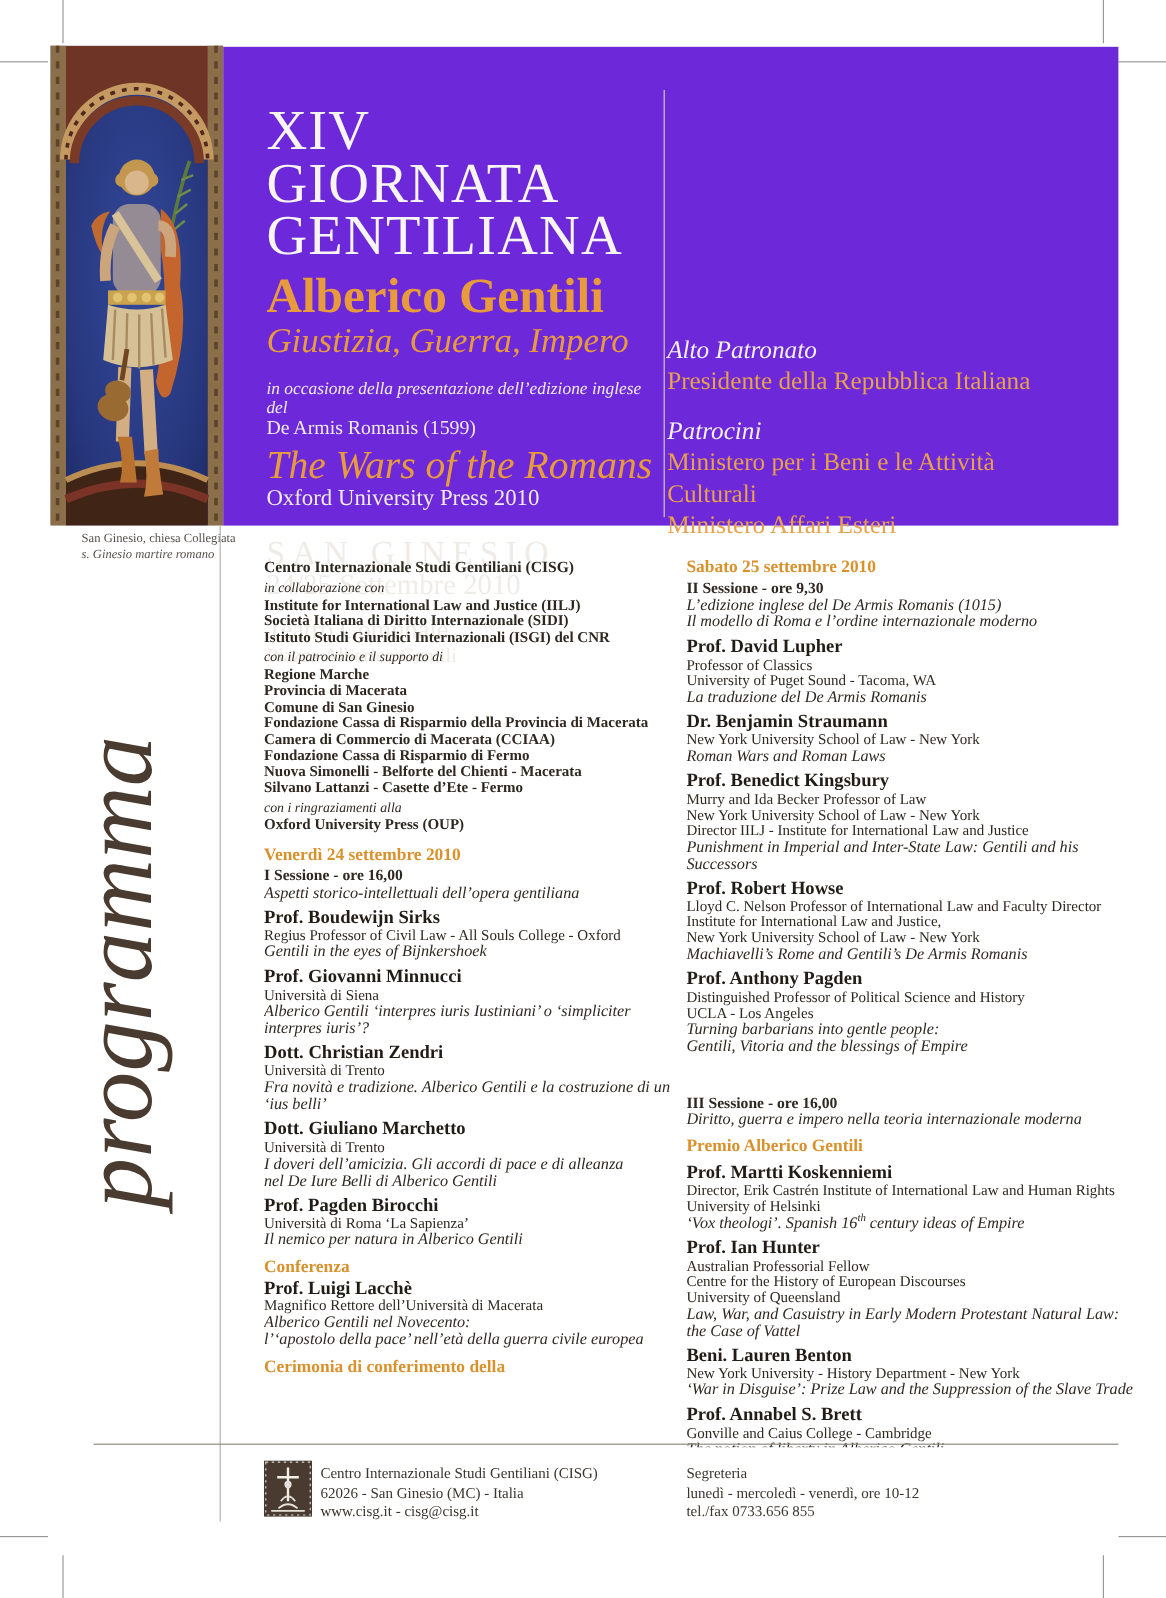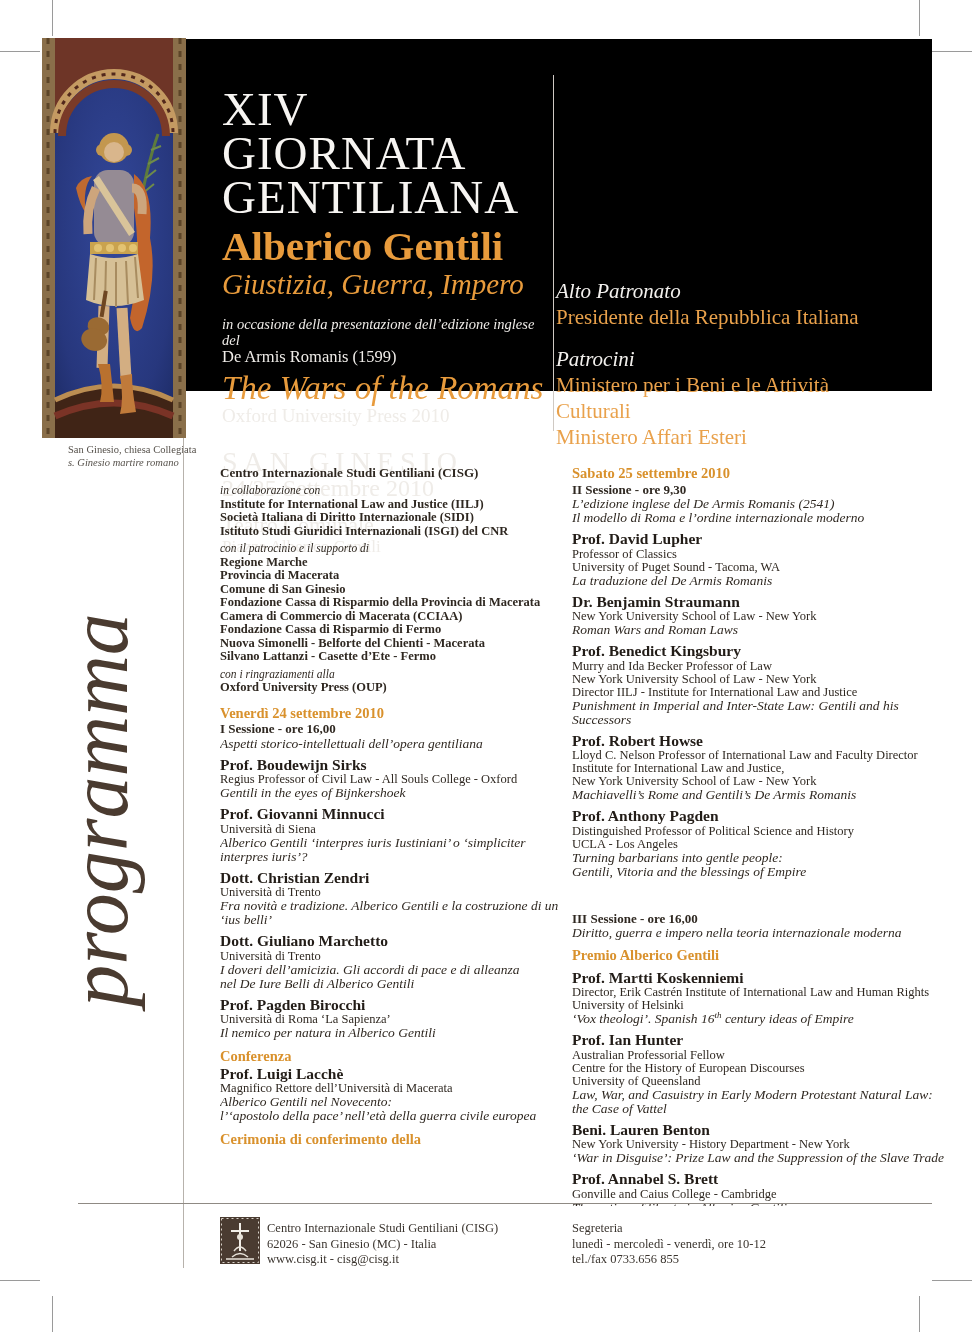--- a/index.html
+++ b/index.html
@@ -6,21 +6,21 @@
   .page{position:relative;width:972px;height:1332px;background:#ffffff;overflow:hidden;
         font-family:"Liberation Serif", serif;color:#2f2821;}
   .mark{position:absolute;background:#9a9a9a;}
 
   
   .fresco{position:absolute;left:42px;top:38px;width:144px;height:400px;}
   .caption{position:absolute;left:68px;top:443px;font-size:10.5px;line-height:13px;color:#55504a;}
   .caption .it{font-style:italic;}
 
   
-  .header-box{position:absolute;left:186px;top:39px;width:746px;height:352px;background:#000000;}
+  .header-box{position:absolute;left:186px;top:39px;width:746px;height:399px;background:#6d28d9;}
   .hb-left{position:absolute;left:36px;top:48px;width:330px;}
   .t1{font-size:47px;line-height:44px;color:#f7f5f2;letter-spacing:1px;}
   .t2{font-size:41px;line-height:46px;color:#e89b3c;margin-top:4px;font-weight:bold;}
   .t3{font-size:29px;line-height:30px;color:#e89b3c;font-style:italic;}
   .occ1{font-size:14.5px;line-height:16px;color:#efece8;font-style:italic;margin-top:17px;}
   .occ2{font-size:16.5px;line-height:18px;color:#efece8;}
   .bookt{font-size:33px;line-height:34px;color:#e89b3c;font-style:italic;margin-top:5px;}
   .publ{font-size:19px;line-height:22px;color:#efece8;}
   .place{font-size:28px;line-height:28px;color:#efece8;letter-spacing:6px;margin-top:21px;}
   .dates{font-size:24px;line-height:25px;color:#efece8;}
@@ -248,21 +248,21 @@
           <div class="cer-heading">Cerimonia di conferimento della</div>
         </div>
 
     </div>
   </div>
 
   <div class="col col-right">
     <div class="date-heading" style="margin-top:8px;">Sabato 25 settembre 2010</div>
     <div class="session-title">II Sessione - ore 9,30</div>
     <div>
-        <div class="theme-line">L’edizione inglese del De Armis Romanis (2541)</div>
+        <div class="theme-line">L’edizione inglese del De Armis Romanis (1015)</div>
         <div class="theme-line">Il modello di Roma e l’ordine internazionale moderno</div>
       </div>
     <div>
         <div class="speaker">
           <div class="sp-name">Prof. David Lupher</div>
           <div class="sp-line">Professor of Classics</div>
           <div class="sp-line">University of Puget Sound - Tacoma, WA</div>
           <div class="sp-paper">La traduzione del De Armis Romanis</div>
         </div>
         <div class="speaker">

